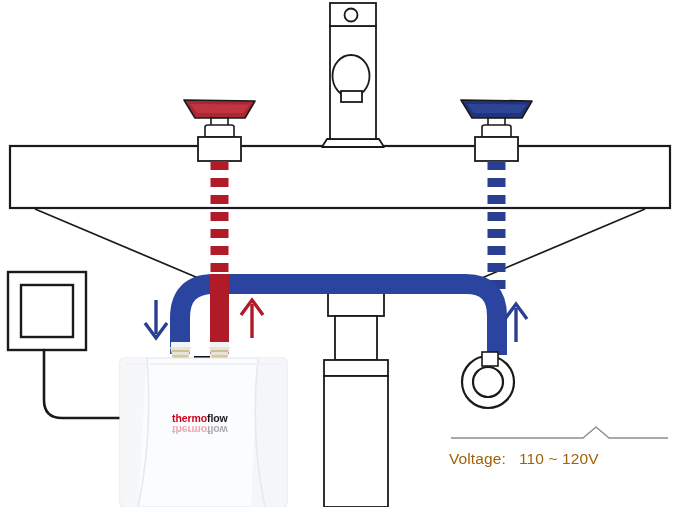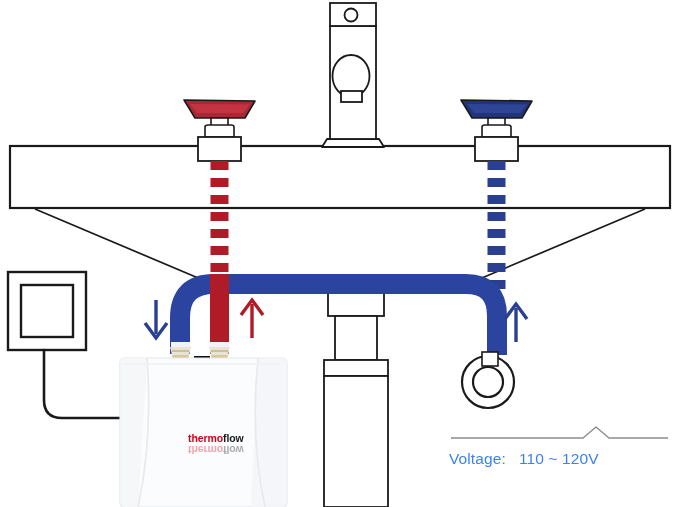--- a/index.html
+++ b/index.html
@@ -28,38 +28,37 @@
     position: absolute;
     left: 448px;
     top: 428px;
     width: 222px;
     height: 76px;
   }
   .spec-line {
     position: absolute;
     left: 1px;
     font-size: 15.5px;
-    color: #3b82f6;
+    color: #a16207;
     letter-spacing: 0.1px;
     white-space: nowrap;
     font-family: "Liberation Sans", sans-serif;
   }
   .spec-line .lbl { display: inline-block; }
   .spec-line.voltage { top: 22px; }
   .spec-line.voltage .lbl { width: 70px; }
   .spec-line.power { top: 54px; }
   .spec-line.power .lbl { width: 70px; }
   .logo-wrap {
     position: absolute;
     left: 172px;
-    top: 433px;
+    top: 413px;
     width: 72px;
     height: 26px;
     pointer-events: none;
-    margin-left: 16px;
   }
   .logo-main, .logo-mirror {
     position: absolute;
     left: 0;
     top: 0;
     width: 72px;
     font-size: 10.5px;
     font-weight: bold;
     letter-spacing: -0.1px;
     white-space: nowrap;

